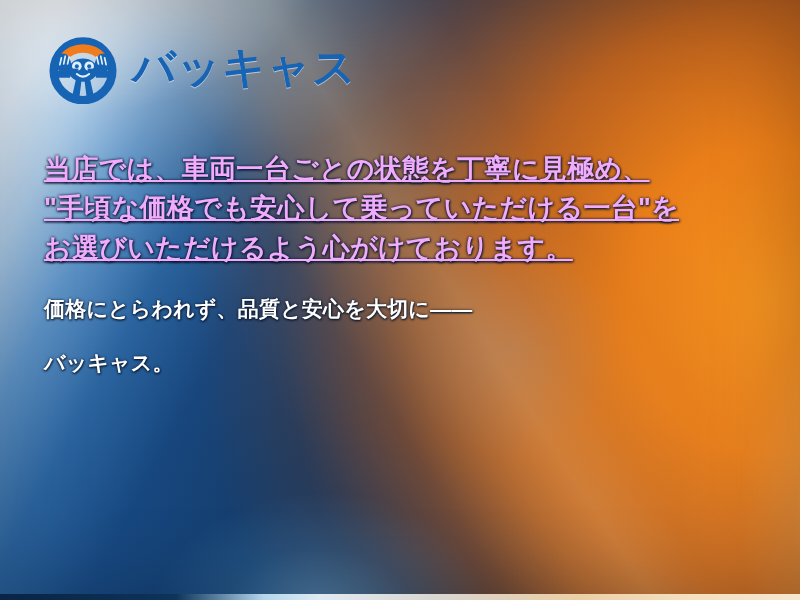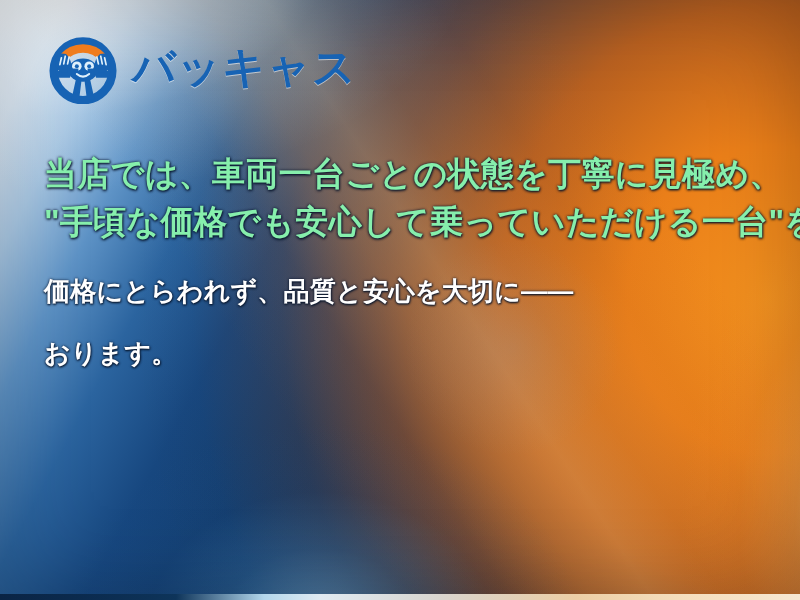--- a/index.html
+++ b/index.html
@@ -144,38 +144,39 @@
     color: #1763b4;
     letter-spacing: 1px;
     line-height: 1;
     white-space: nowrap;
     text-shadow: 0 1px 0 rgba(255,255,255,0.55);
   }
 
   
   .headline {
     margin-top: 44px;
-    color: #86efac;
-    font-size: 33px;
+    color: #f0abfc;
+    font-size: 27px;
     font-weight: 700;
     line-height: 1.46;
     letter-spacing: 0.3px;
     text-shadow:
       0 0 3px rgba(10,25,50,0.85),
       0 1px 3px rgba(8,20,40,0.80),
       1px 1px 2px rgba(8,20,40,0.60);
     white-space: nowrap;
+    text-decoration: underline;
   }
   .headline .line { display: block; }
 
   
   .body-block {
     margin-top: 24px;
     color: #ffffff;
-    font-size: 26px;
+    font-size: 21px;
     font-weight: 700;
     line-height: 1.62;
     letter-spacing: 0.2px;
     text-shadow:
       0 0 3px rgba(10,25,50,0.85),
       0 1px 2px rgba(8,20,40,0.78),
       1px 1px 2px rgba(8,20,40,0.55);
     white-space: nowrap;
   }
   .para { margin: 0 0 20px 0; }
@@ -229,29 +230,30 @@
 
         <path d="M30 50 L44 50 L44 55 L30 55 Z" fill="#1763b4"></path>
         <path d="M70 50 L56 50 L56 55 L70 55 Z" fill="#1763b4"></path>
       </svg>
       <span class="logo-text">バッキャス</span>
     </div>
 
     <div class="headline">
       <span class="line">当店では、車両一台ごとの状態を丁寧に見極め、</span>
       <span class="line">"手頃な価格でも安心して乗っていただける一台"を</span>
+      <span class="line">お選びいただけるよう心がけております。</span>
     </div>
 
     <div class="body-block">
 
       <p class="para">
         <span class="line">価格にとらわれず、品質と安心を大切に——</span>
       </p>
 
       <p class="para">
-        <span class="line">おります。</span>
+        <span class="line">バッキャス。</span>
       </p>
 
 
     </div>
 
   </div>
 </div>
 
 </body></html>

